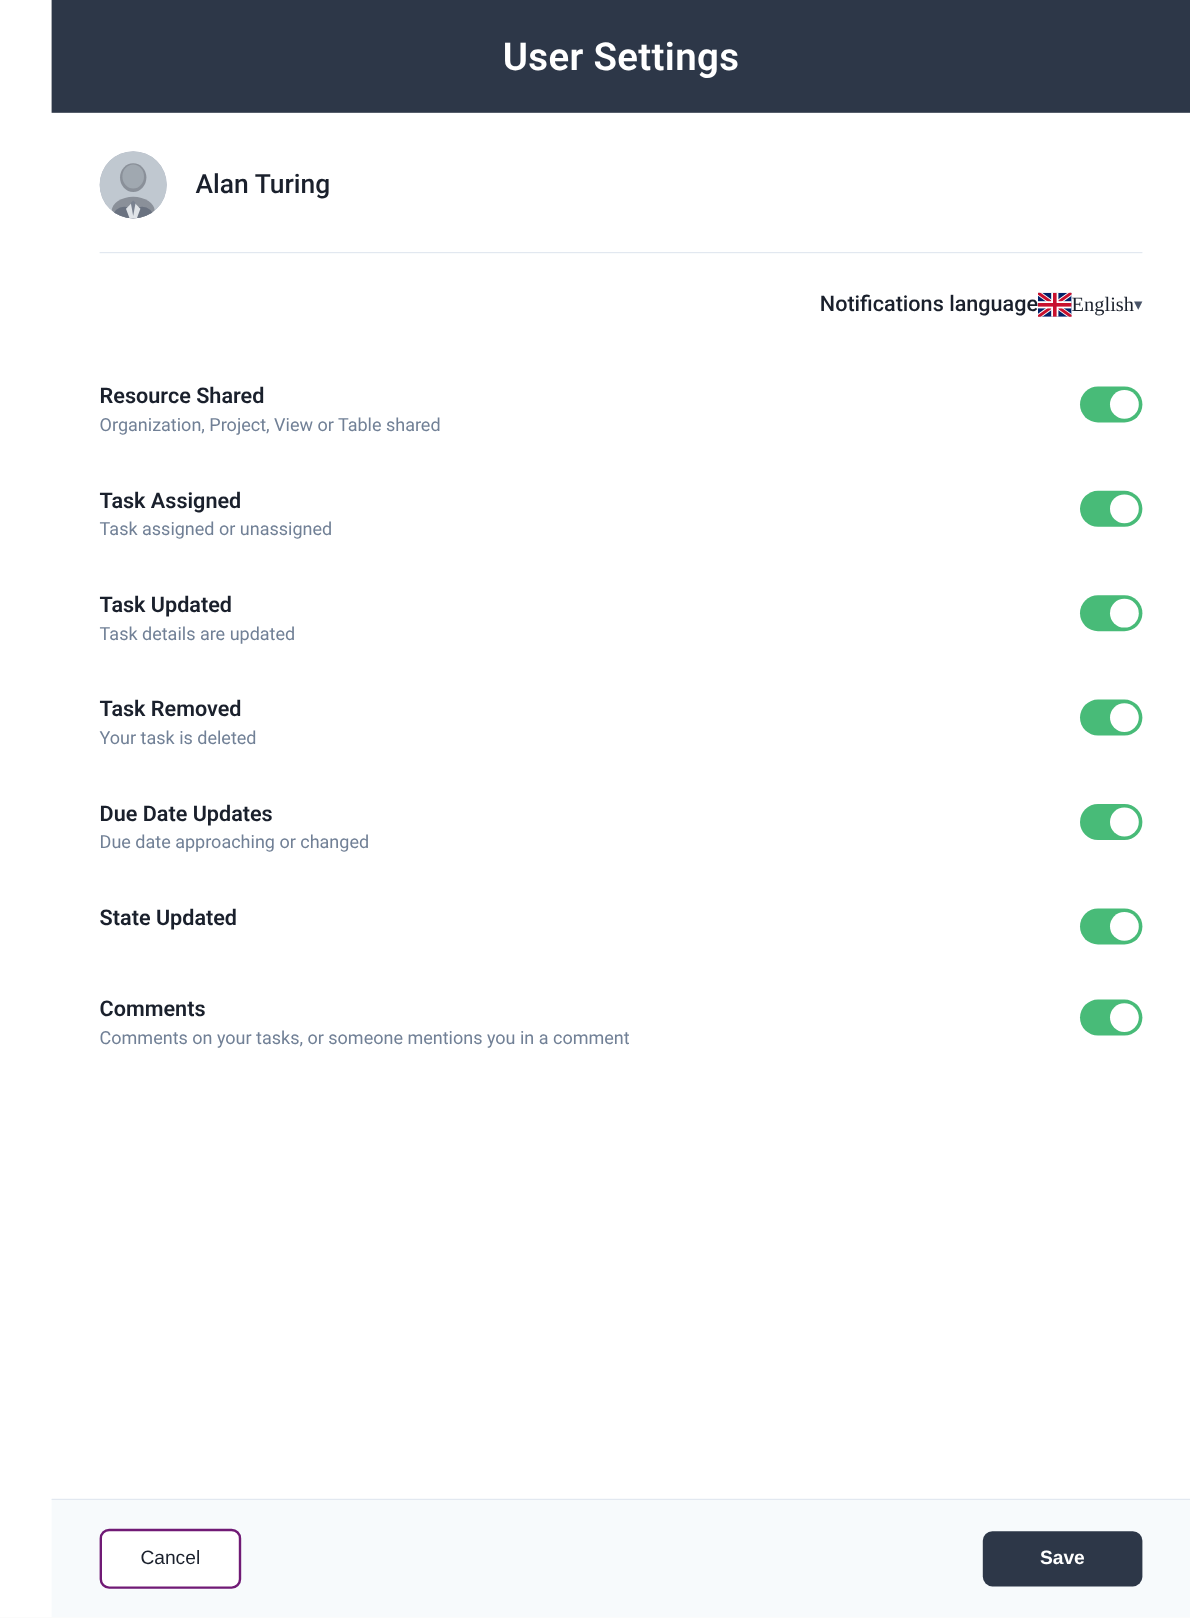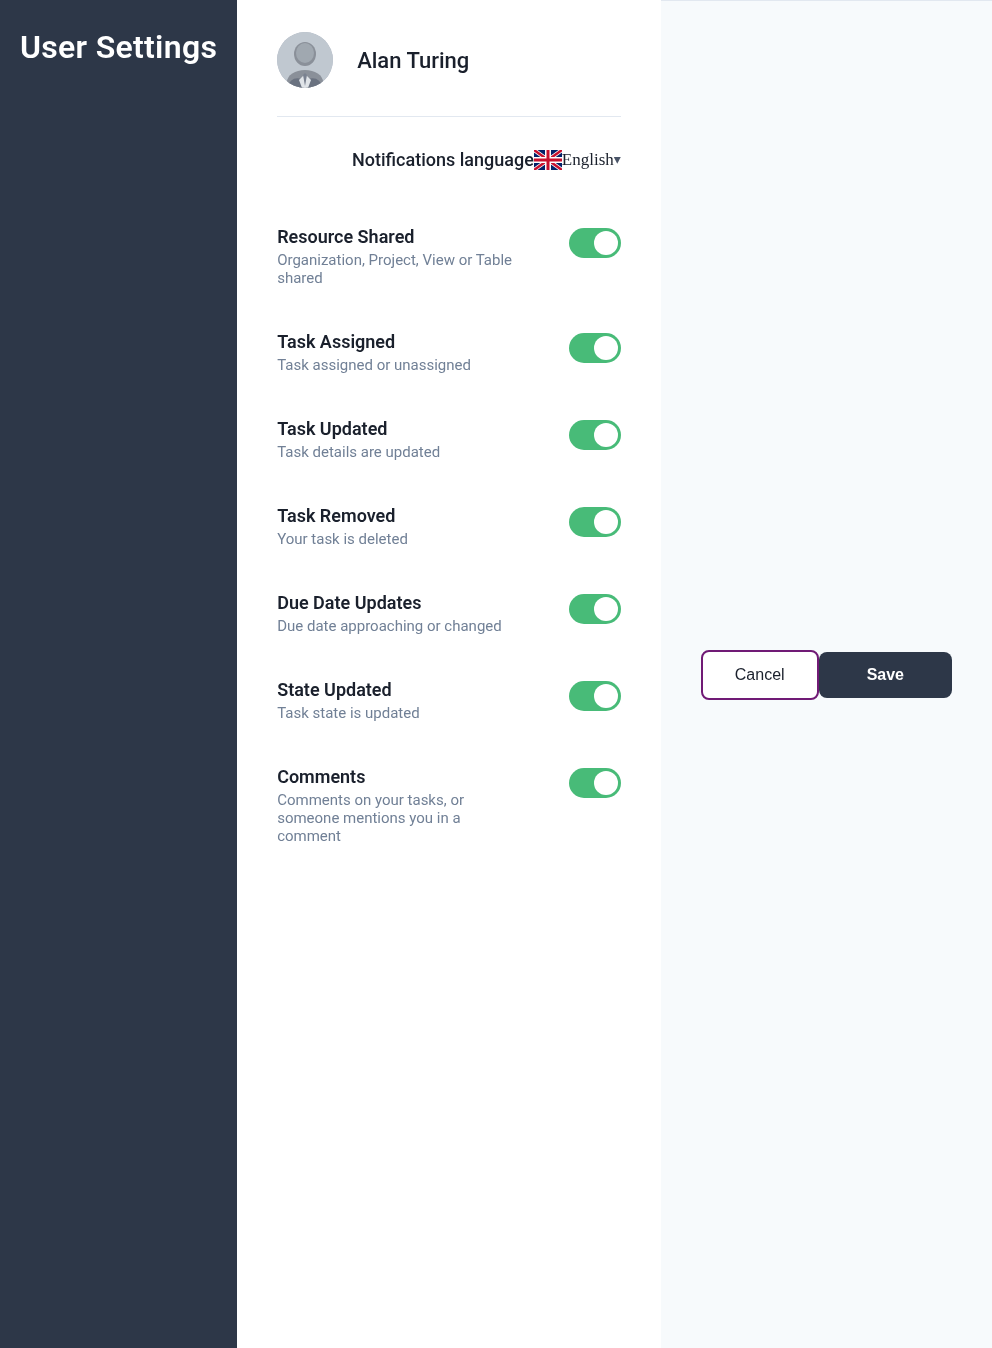--- a/index.html
+++ b/index.html
@@ -15,22 +15,23 @@
       justify-content: center;
       align-items: flex-start;
       min-height: 100vh;
     }
 
     .modal {
       width: 992px;
       min-height: 1348px;
       background: #fff;
       display: flex;
-      flex-direction: row;
+      flex-direction: column;
       position: relative;
+      padding-left: 43px;
     }
 
     .modal-header {
       background: #2d3748;
       padding: 28px 20px;
       text-align: center;
     }
 
     .modal-header h1 {
       color: #fff;
@@ -327,21 +328,20 @@
         </div>
         <label class="toggle-switch">
           <input type="checkbox" checked="" style="">
           <span class="toggle-slider"></span>
         </label>
       </div>
 
       <div class="notification-item">
         <div class="notification-text">
           <div class="notification-title">State Updated</div>
-          <div class="notification-desc">Task state is updated</div>
         </div>
         <label class="toggle-switch">
           <input type="checkbox" checked="" style="">
           <span class="toggle-slider"></span>
         </label>
       </div>
 
       <div class="notification-item">
         <div class="notification-text">
           <div class="notification-title">Comments</div>

